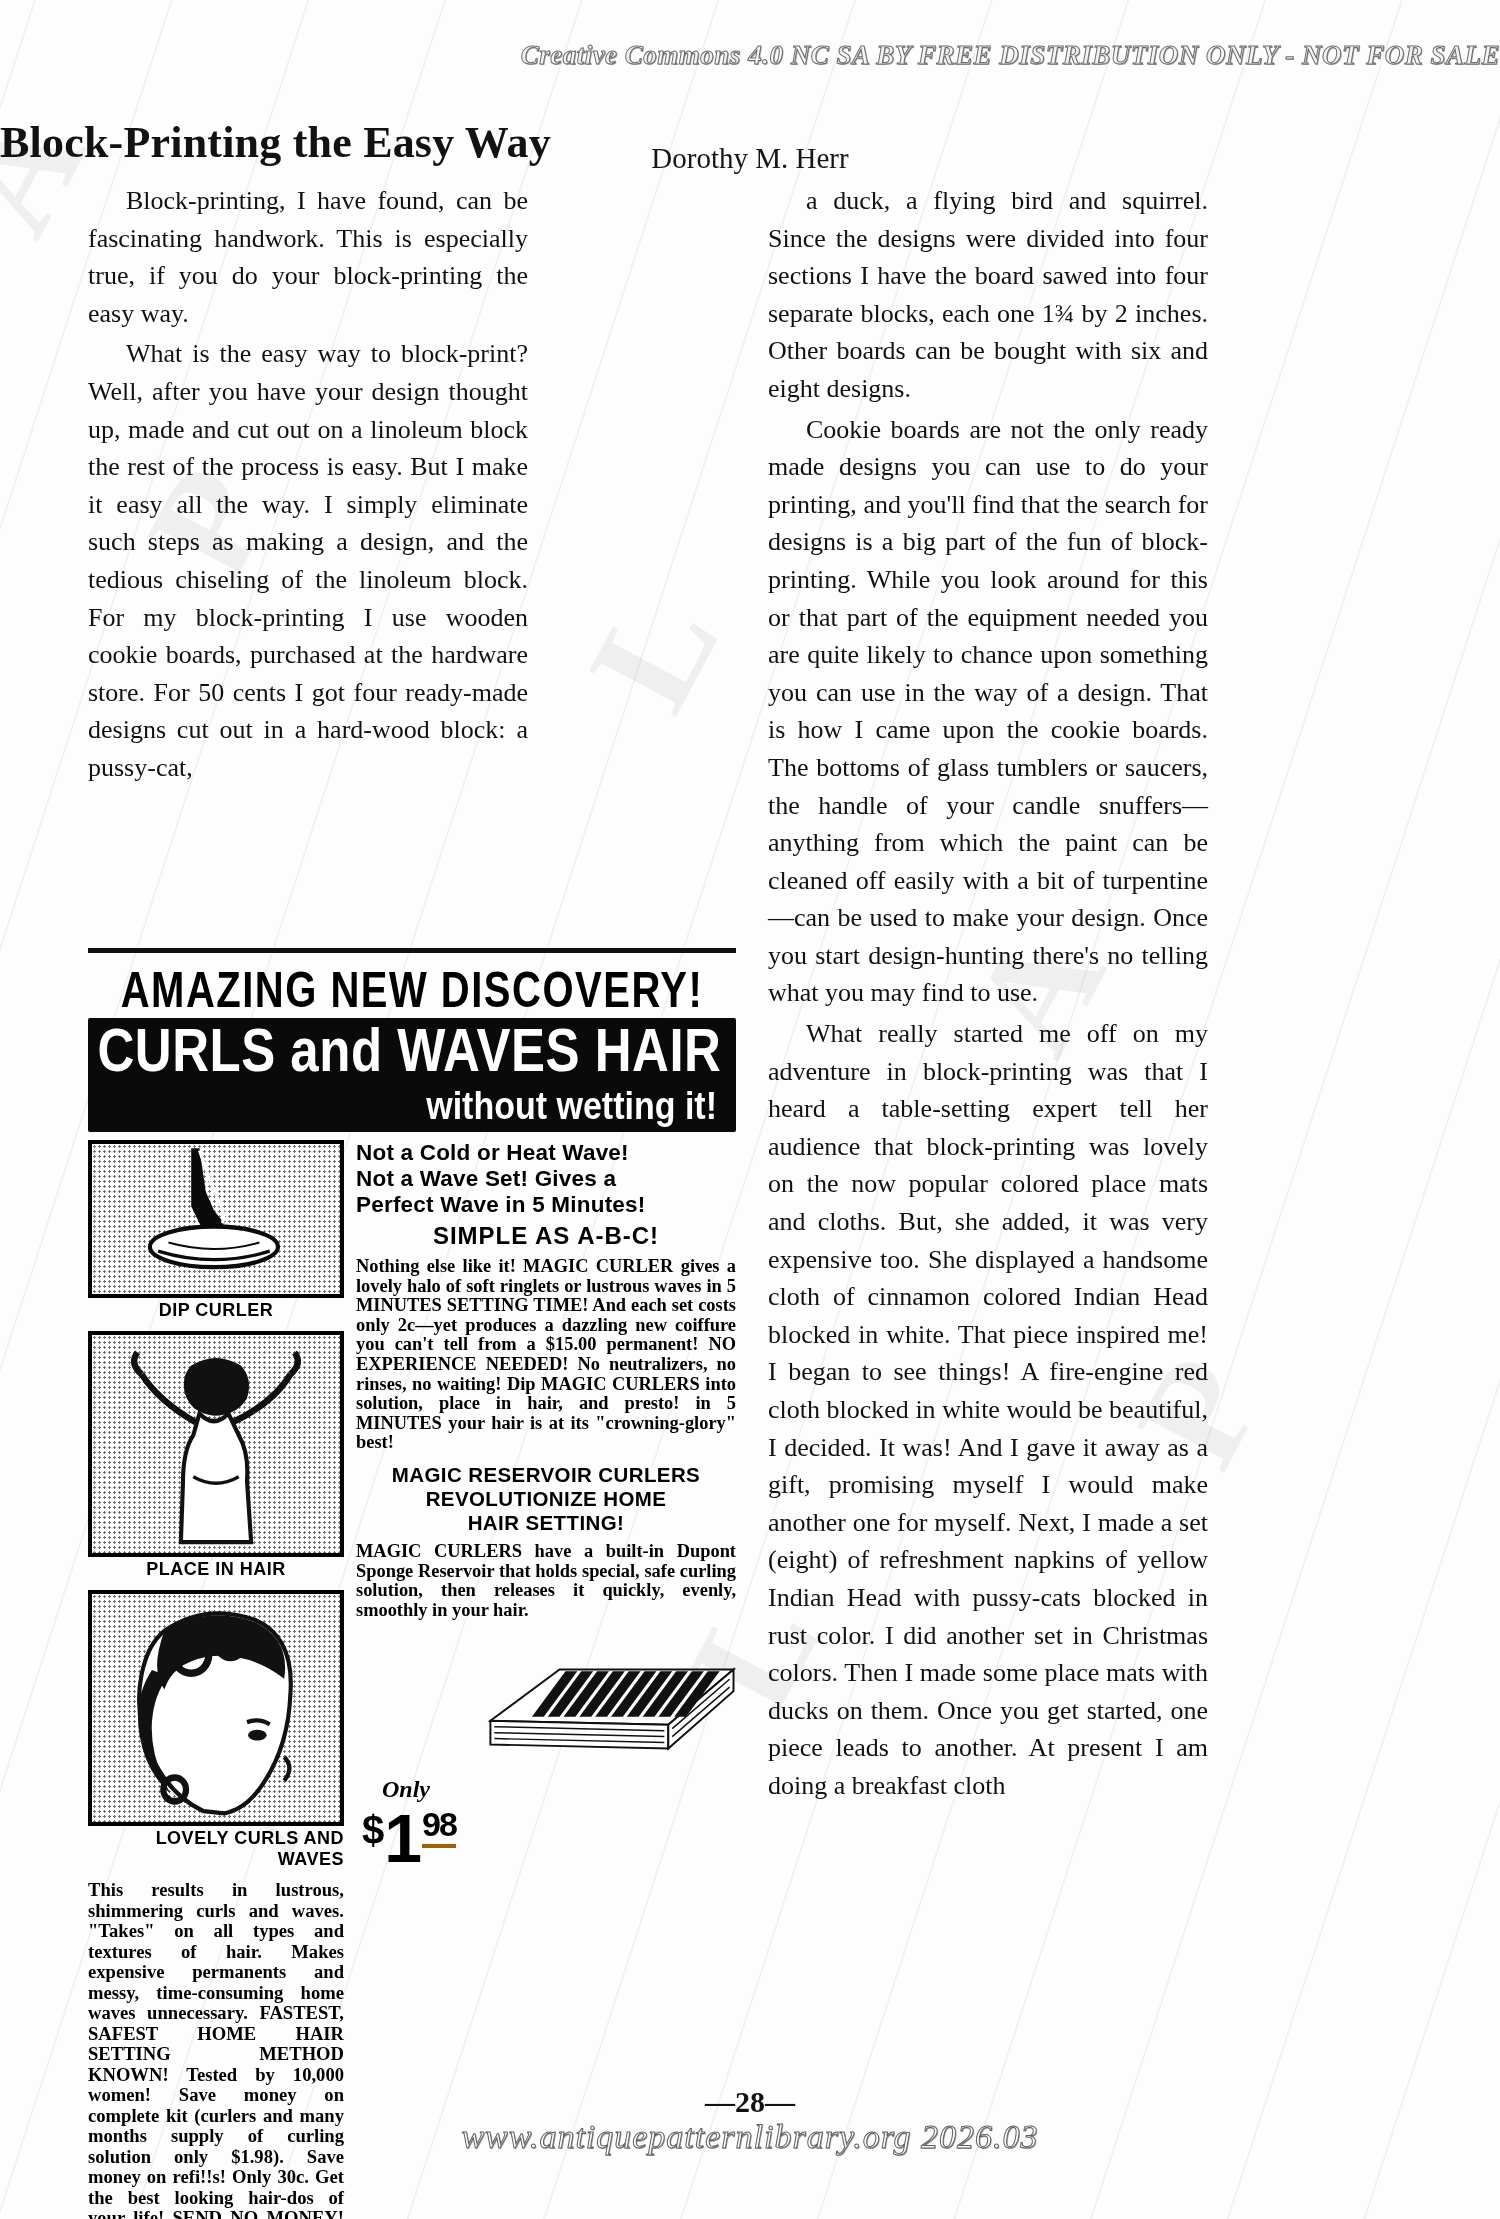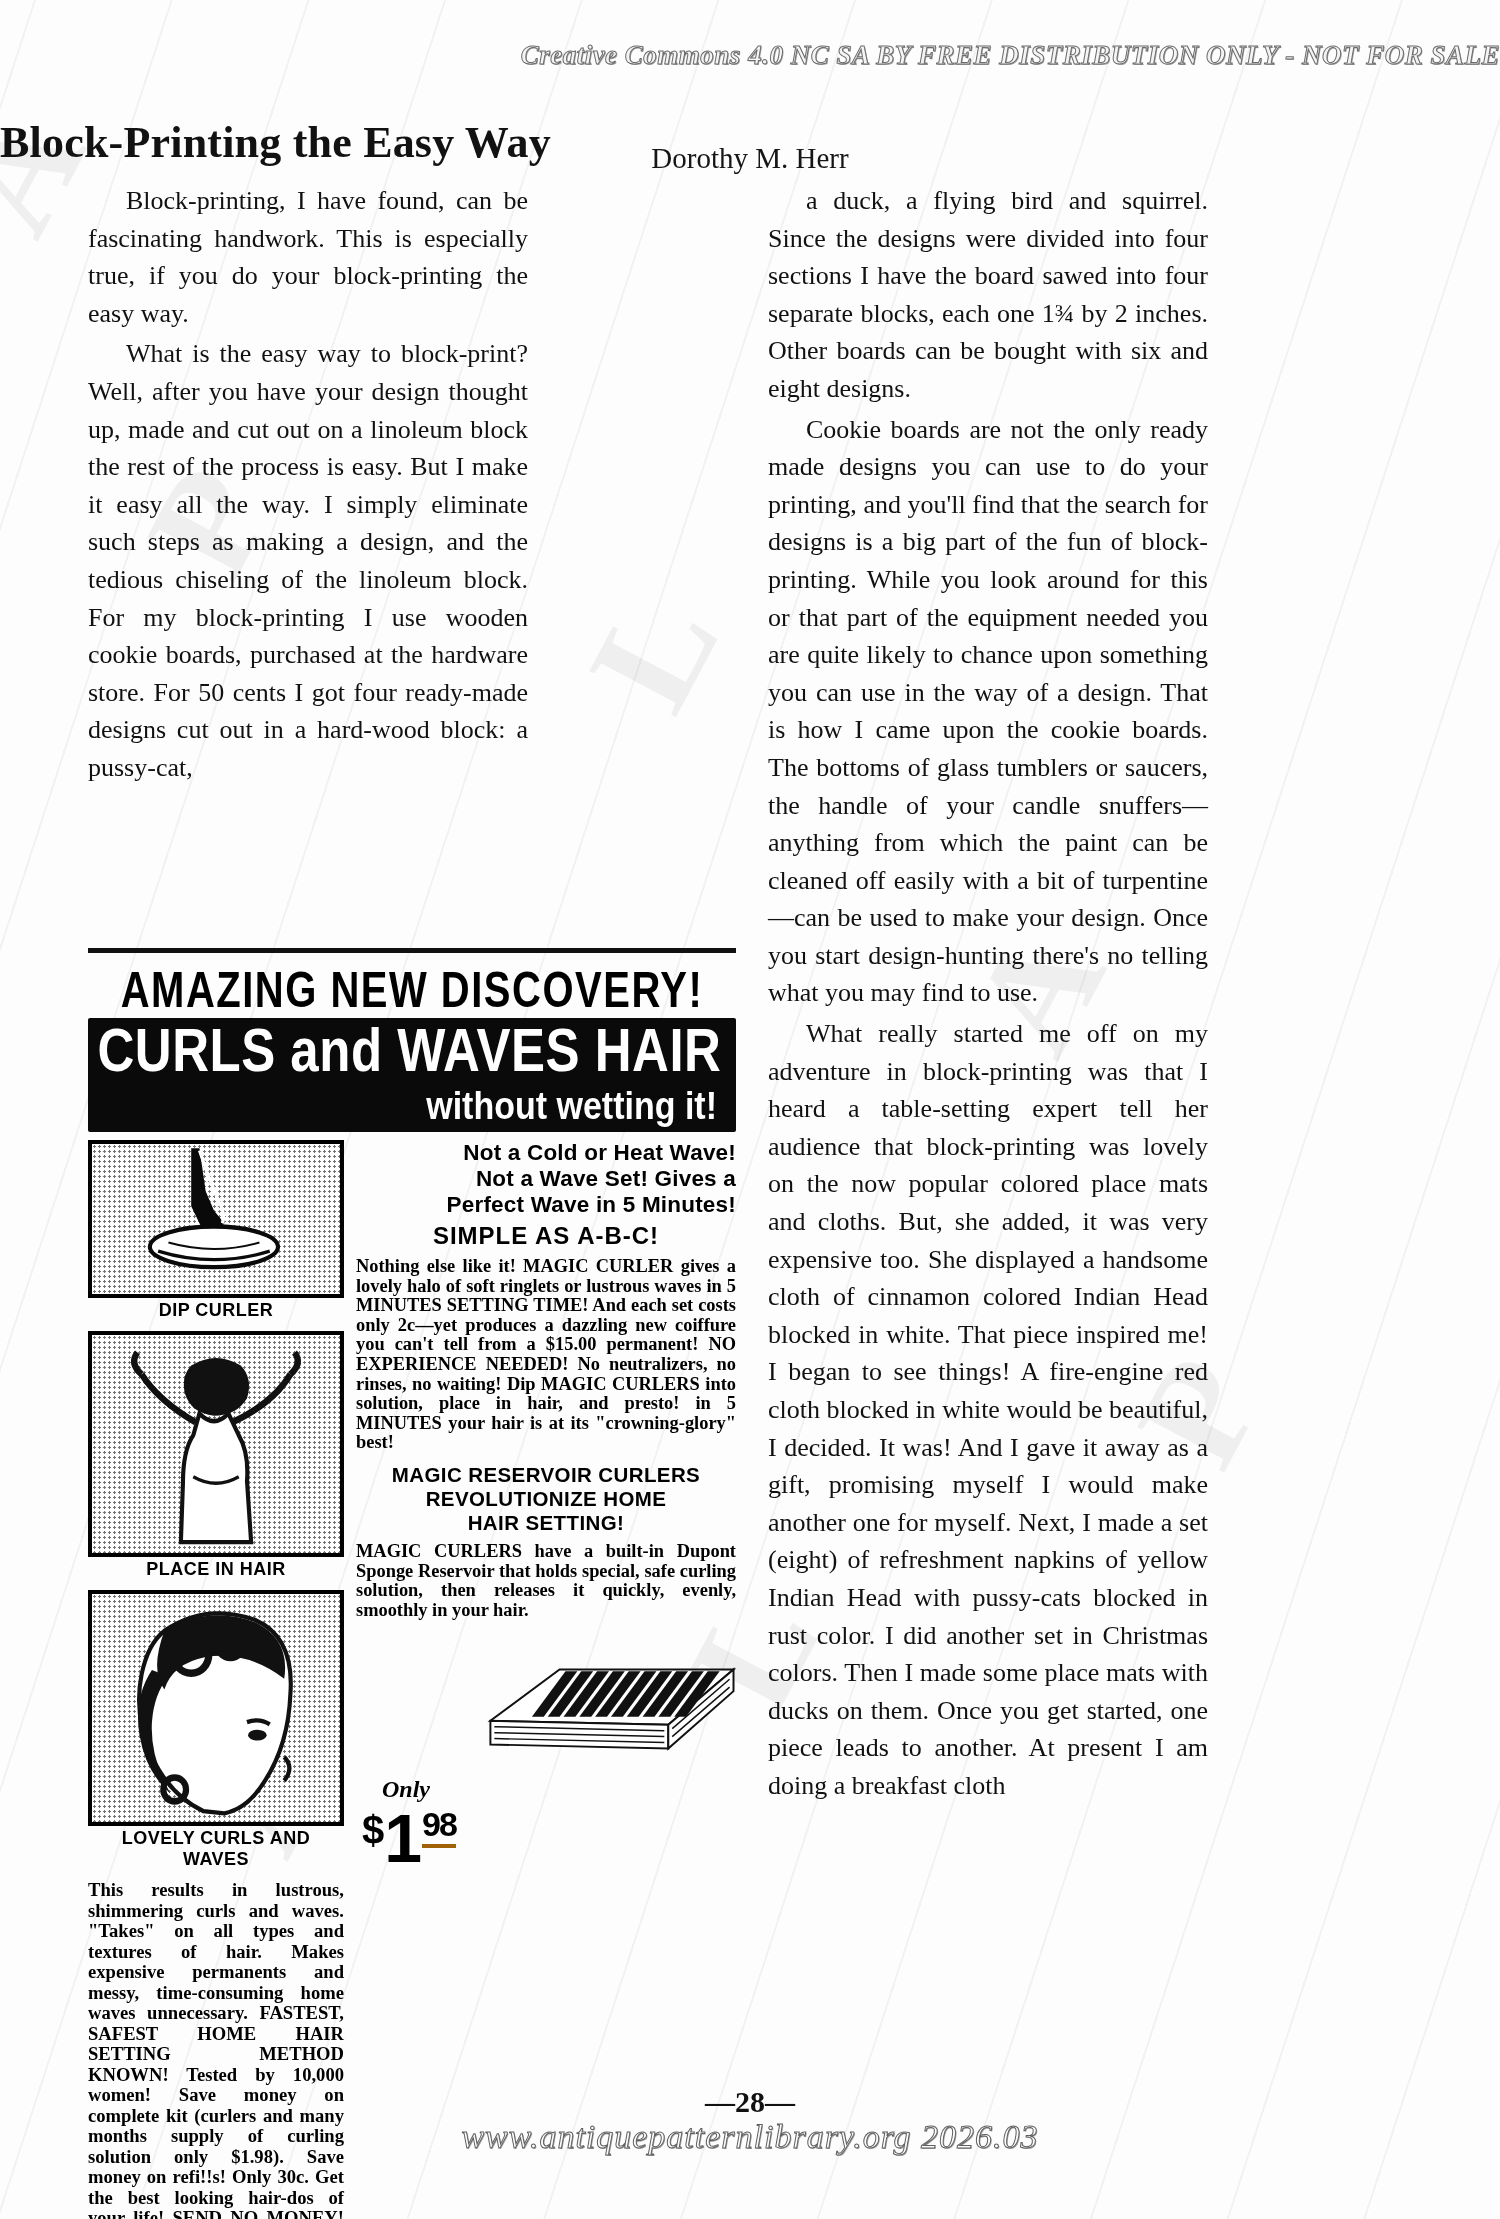--- a/index.html
+++ b/index.html
@@ -106,25 +106,25 @@
     background-size:5px 5px;opacity:.55;
   }
   .pic svg{position:absolute;inset:0;width:100%;height:100%;}
   .pic-cap{
     font-family:"Liberation Sans", sans-serif;
     font-weight:700;font-size:18px;letter-spacing:.5px;
     text-align:center;margin:2px 0 10px 0;
   }
   .pic-tall{height:218px;}
   .pic-face{height:228px;}
-  .cap-left{text-align:center;}
+  .cap-left{text-align:right;}
 
   .bold-head{
     font-family:"Liberation Sans", sans-serif;
-    font-weight:700;font-size:22.5px;line-height:26px;text-align:right;
+    font-weight:700;font-size:22.5px;line-height:26px;text-align:left;
     letter-spacing:.2px;
   }
   .simple{
     font-family:"Liberation Sans", sans-serif;
     font-weight:700;font-size:24px;text-align:center;margin-top:4px;
     letter-spacing:1px;
   }
   .smalltext{
     font-family:"Liberation Serif", serif;
     font-weight:700;font-size:18.4px;line-height:19.6px;

